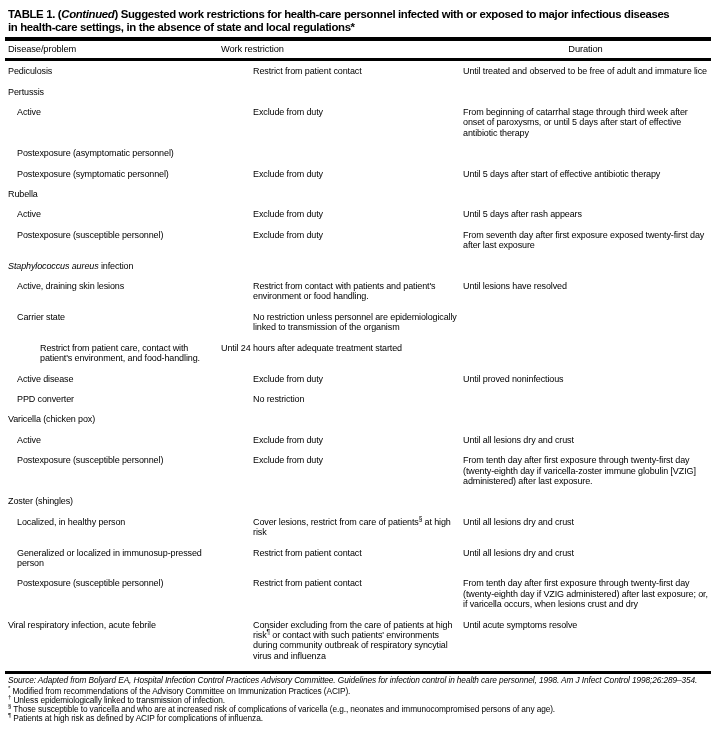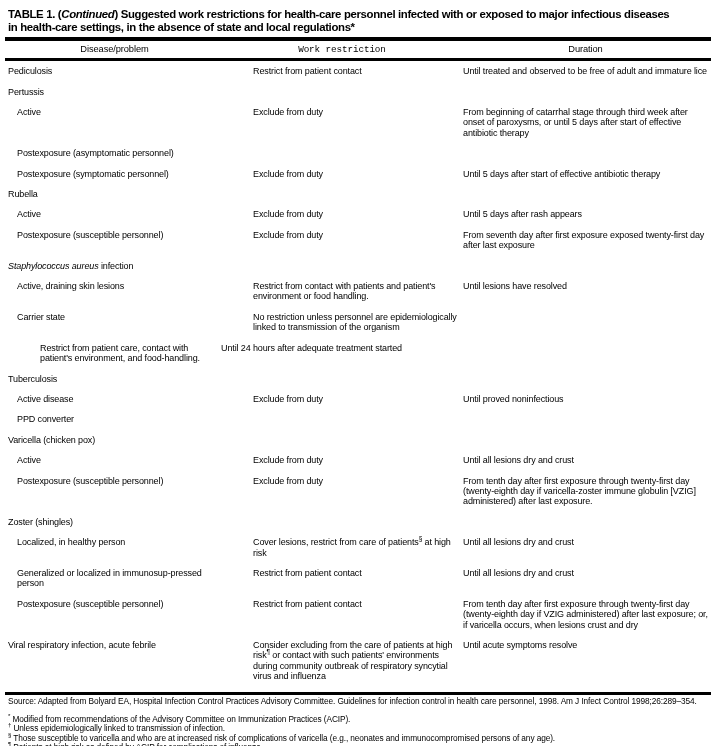--- a/index.html
+++ b/index.html
@@ -8,35 +8,35 @@
   
   .title{font-weight:bold;font-size:11.4px;line-height:12.6px;letter-spacing:-0.35px;margin-bottom:4px;}
   .tline{white-space:nowrap;overflow:hidden;}
   
   .rule{background:#000;margin-left:-3px;margin-right:-3px;}
   .rule-top{height:4px;}
   .rule-mid{height:3px;}
   .rule-bottom{height:3px;}
   
   .thead{display:grid;grid-template-columns:213px 242px 1fr;font-size:9.3px;line-height:11px;padding:3px 0 3px 0;letter-spacing:-0.1px;}
-  .th1{text-align:center;}
-  .th2{text-align:center;font-family:Liberation Mono, monospace;}
+  .th1{text-align:left;}
+  .th2{text-align:left;}
   .th3{text-align:center;}
   
   .tbody{padding-top:5px;}
   .row{display:grid;grid-template-columns:213px 242px 1fr;font-size:9px;line-height:10.4px;letter-spacing:-0.12px;margin-bottom:10px;}
   .c1{max-width:192px;}
   .c1.indent{padding-left:9px;}
   .c2{max-width:240px;margin-left:32px;}
   .c3{max-width:246px;}
   .seg-i{font-style:italic;}
   sup{font-size:6.5px;line-height:0;vertical-align:super;}
   
   .footer{font-size:8.3px;line-height:9.6px;letter-spacing:-0.1px;padding-top:2px;}
-  .source{margin-bottom:9px;}
+  .source{margin-bottom:1px;font-style:italic;}
   .fn{padding-left:6px;text-indent:-6px;line-height:9.2px;}
   .fn sup{font-size:6px;}
 </style>
 </head>
 <body>
 
 <div class="page">
 
   <div class="title">
     <div class="tline"><span>TABLE 1. (</span><span class="seg-i">Continued</span><span>) Suggested work restrictions for health-care personnel infected with or exposed to major infectious diseases</span></div>
@@ -106,31 +106,27 @@
       <div class="row">
         <div class="c1 indent"><span>Carrier state</span></div>
         <div class="c2"><span>No restriction unless personnel are epidemiologically linked to transmission of the organism</span></div>
         <div class="c3"></div>
       </div>
       <div class="row">
         <div class="c2"><span>Restrict from patient care, contact with patient's environment, and food-handling.</span></div>
         <div class="c3"><span>Until 24 hours after adequate treatment started</span></div>
       </div>
       <div class="row">
-        <div class="c1"><span>Tuberculosis</span></div>
-        <div class="c2"></div>
-        <div class="c3"></div>
-      </div>
-      <div class="row">
         <div class="c1 indent"><span>Active disease</span></div>
         <div class="c2"><span>Exclude from duty</span></div>
         <div class="c3"><span>Until proved noninfectious</span></div>
       </div>
       <div class="row">
         <div class="c1 indent"><span>PPD converter</span></div>
+        <div class="c2"><span>No restriction</span></div>
         <div class="c3"></div>
       </div>
       <div class="row">
         <div class="c1"><span>Varicella (chicken pox)</span></div>
         <div class="c2"></div>
         <div class="c3"></div>
       </div>
       <div class="row">
         <div class="c1 indent"><span>Active</span></div>
         <div class="c2"><span>Exclude from duty</span></div>

